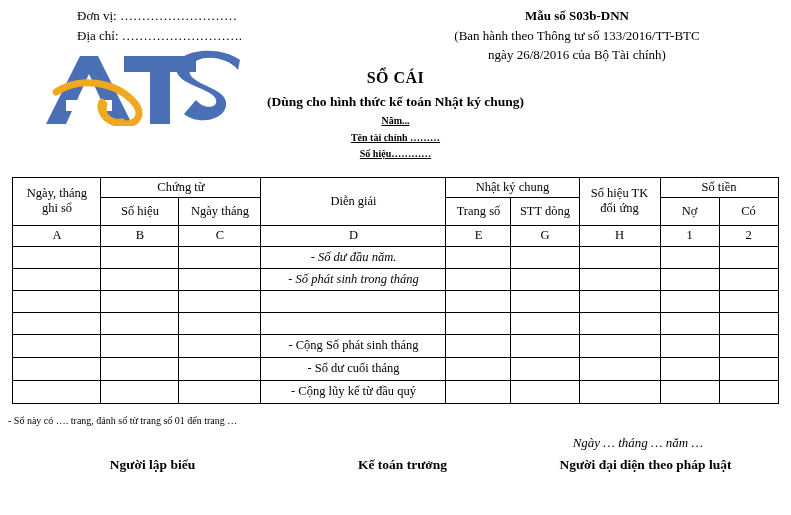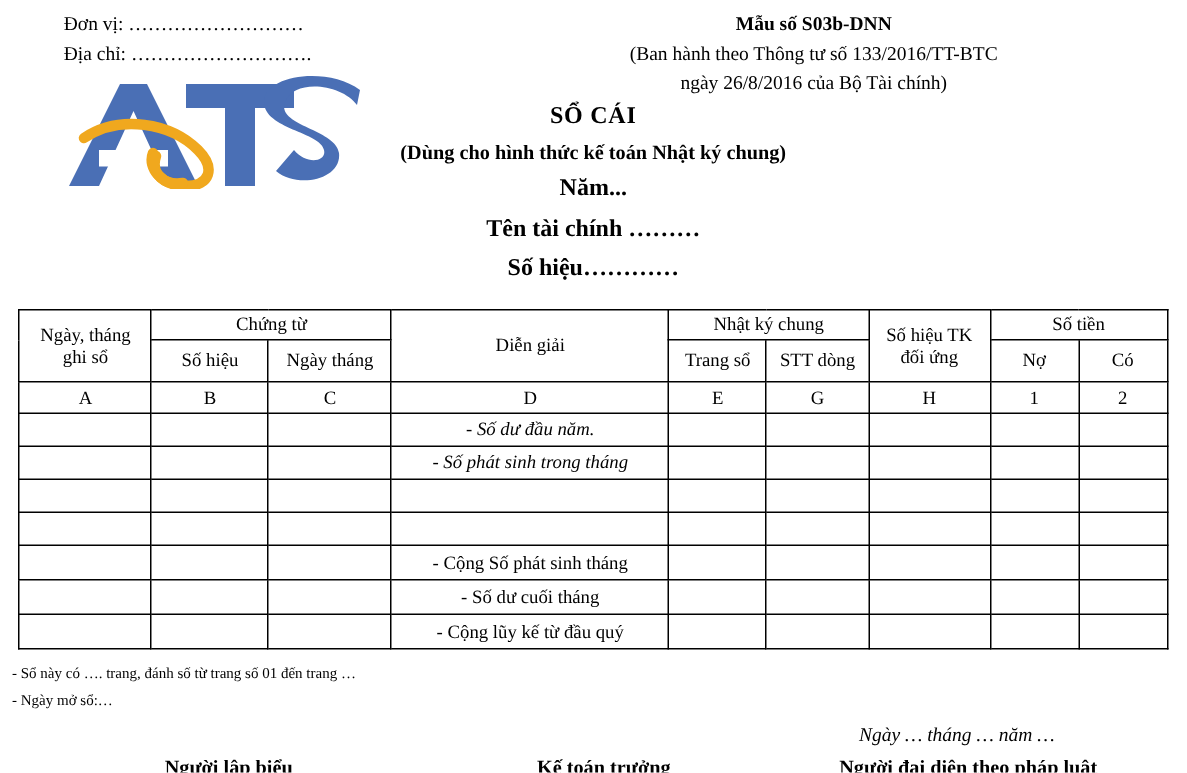--- a/index.html
+++ b/index.html
@@ -11,21 +11,21 @@
     font-family: "Liberation Serif", serif;
     font-size: 13px;
     color: #000000;
     position: relative;
     overflow: hidden;
   }
 
   
   .header-row {
     display: flex;
-    justify-content: center;
+    justify-content: flex-end;
     align-items: flex-start;
     padding: 6px 14px 0 8px;
   }
   .hdr-left { width: 300px; line-height: 1.55; font-size: 13px; }
   .hdr-left div { white-space: nowrap; }
   .hdr-right { text-align: center; line-height: 1.5; font-size: 13px; width: 400px; }
   .hdr-right .b { font-weight: bold; }
 
   
   .logo {
@@ -37,21 +37,21 @@
   }
 
   
   .title-block {
     text-align: center;
     margin-top: 0;
     line-height: 1.65;
   }
   .t-main { font-weight: bold; font-size: 16px; letter-spacing: .5px; }
   .t-sub { font-weight: bold; font-size: 13.5px; }
-  .t-line { font-weight: bold; font-size: 16px; }
+  .t-line { font-weight: bold; font-size: 10px; text-decoration: underline; }
 
   
   table.ledger {
     border-collapse: collapse;
     margin: 14px auto 0 auto;
     width: 765px;
     table-layout: fixed;
   }
   table.ledger td, table.ledger th {
     border: 1px solid #000;
@@ -246,21 +246,20 @@
       <td></td>
       <td></td>
       <td></td>
       <td></td>
     </tr>
   </tbody>
 </table>
 
 <div class="notes">
   <div>- Sổ này có …. trang, đánh số từ trang số 01 đến trang …</div>
-  <div>- Ngày mở sổ:…</div>
 </div>
 
 <div class="date-line">Ngày … tháng … năm …</div>
 
 <div class="signers">
   <div class="signer s1">
     <div class="nm">Người lập biểu</div>
 
   </div>
   <div class="signer s2">

